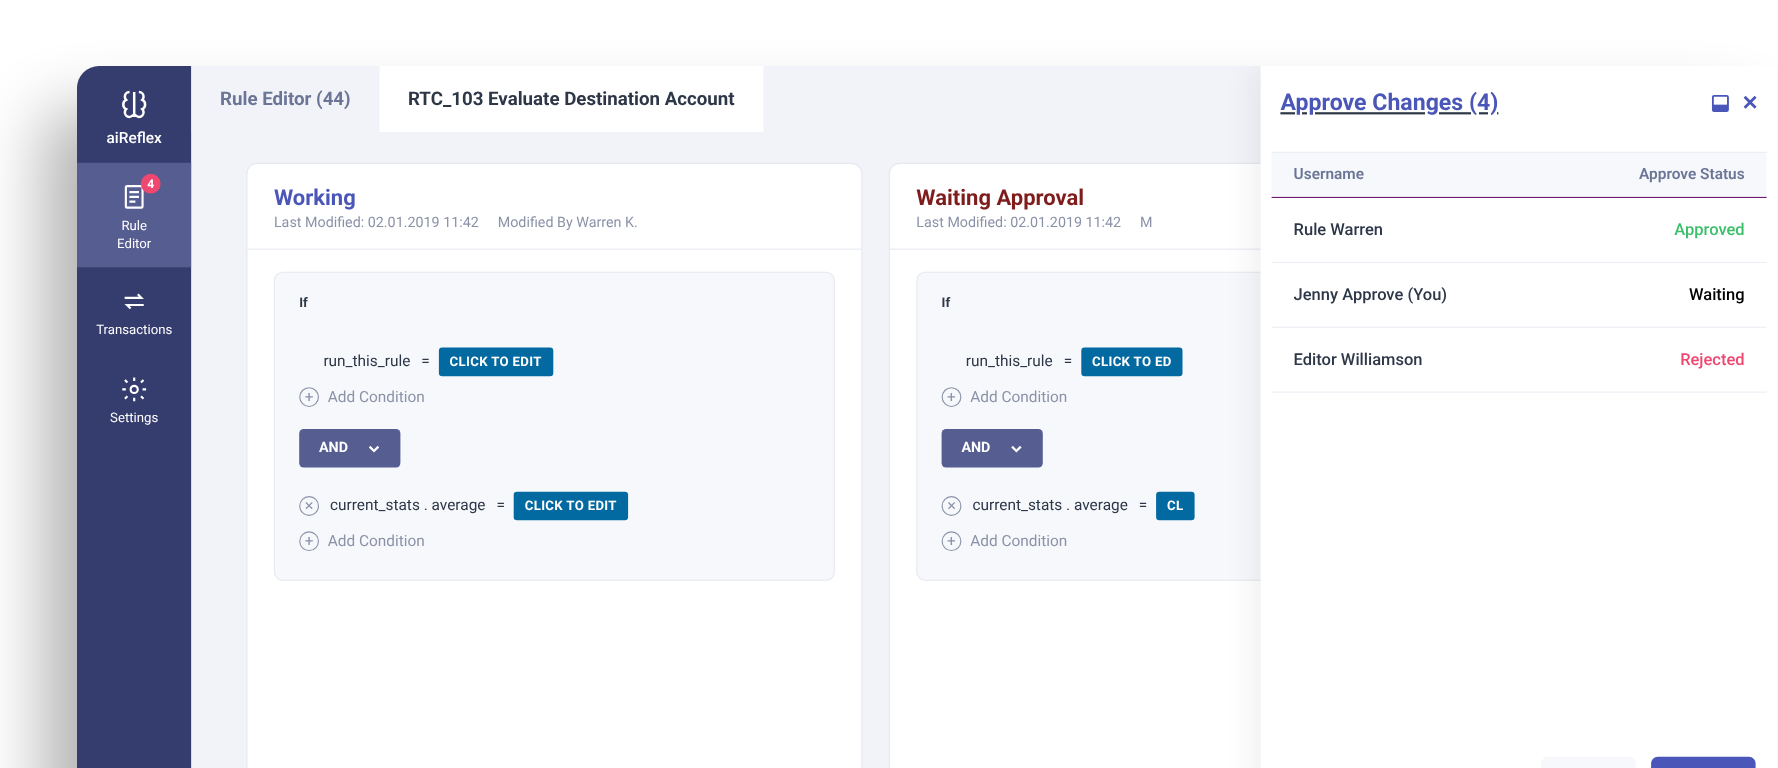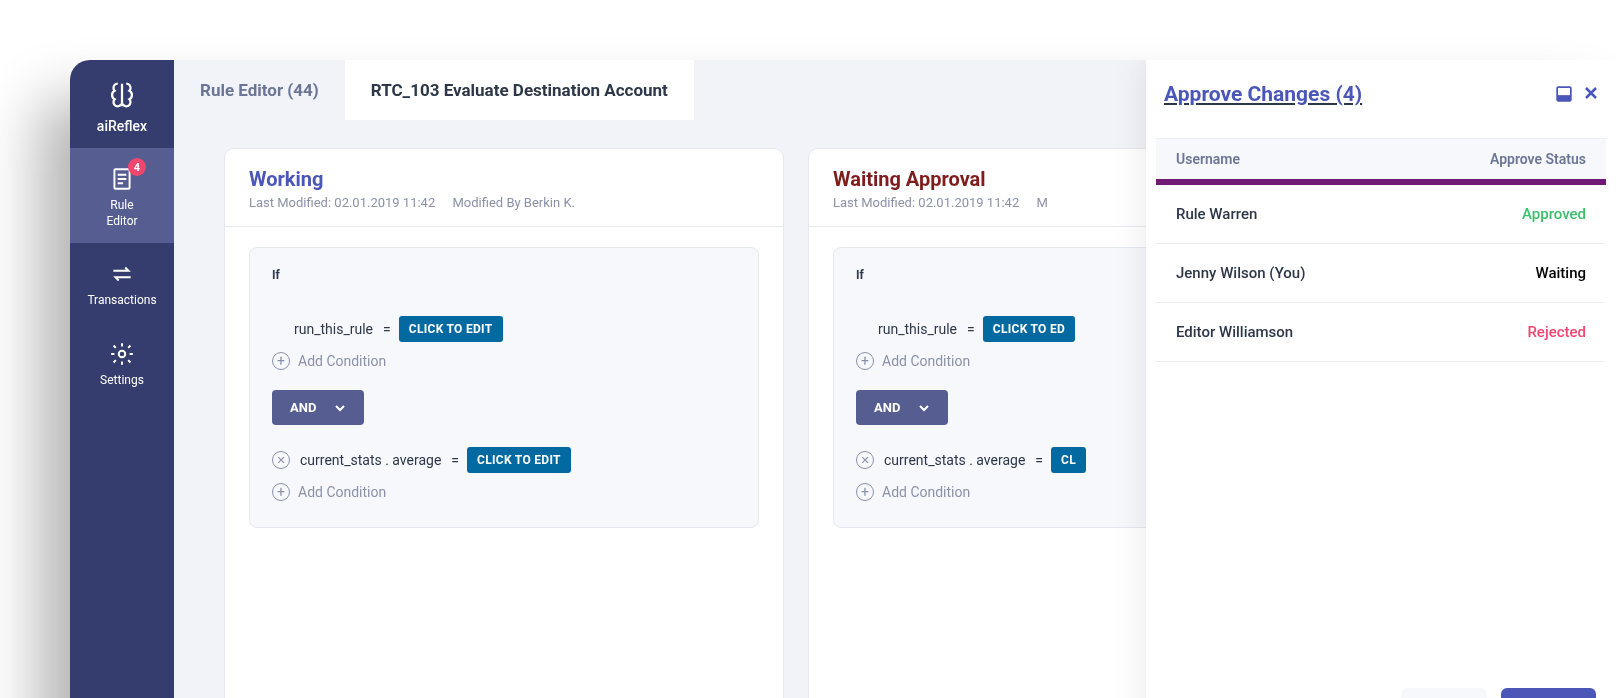--- a/index.html
+++ b/index.html
@@ -35,21 +35,21 @@
 .add-cond { display: flex; align-items: center; color: #8b92a8; font-size: 14px; margin: 10px 0 6px; cursor: pointer; }
 .add-cond .plus { width: 18px; height: 18px; border: 1.5px solid #8b92a8; border-radius: 50%; display: flex; align-items: center; justify-content: center; margin-right: 8px; font-size: 14px; line-height: 1; }
 .and-chip { background: #565d91; color: #fff; font-weight: 700; font-size: 13px; padding: 10px 18px; border-radius: 4px; display: inline-flex; align-items: center; margin: 14px 0; cursor: pointer; }
 .and-chip .chev { margin-left: 18px; }
 .remove-icon { width: 18px; height: 18px; border: 1.5px solid #8b92a8; border-radius: 50%; display: flex; align-items: center; justify-content: center; margin-right: 8px; color: #8b92a8; font-size: 11px; cursor: pointer; }
 .approve-panel { position: absolute; right: 0; top: 0; bottom: 0; width: 470px; background: #fff; box-shadow: -4px 0 30px rgba(0,0,0,0.08); display: flex; flex-direction: column; }
 .approve-header { display: flex; align-items: center; justify-content: space-between; padding: 22px 18px 18px; text-decoration: underline; }
 .approve-title { font-size: 21px; font-weight: 700; color: #4a56b8; }
 .approve-actions { display: flex; gap: 12px; }
 .approve-actions .ico { color: #4a56b8; cursor: pointer; font-size: 16px; }
-.table-headings { display: flex; justify-content: space-between; padding: 12px 20px; background: #f7f8fc; border-top: 1px solid #eceef5; border-bottom: 6px solid #701a75; margin: 14px 10px 0; font-size: 14px; color: #6b7595; font-weight: 600; }
+.table-headings { display: flex; justify-content: space-between; padding: 12px 20px; background: #f7f8fc; border-top: 1px solid #eceef5; border-bottom: 1px solid #701a75; margin: 14px 10px 0; font-size: 14px; color: #6b7595; font-weight: 600; }
 .table-row { display: flex; justify-content: space-between; padding: 20px 20px; border-bottom: 1px solid #eceef5; margin: 0 10px; font-size: 15px; }
 .username { color: #2d3748; font-weight: 500; }
 .status-approved { color: #3bbf6a; font-weight: 500; }
 .status-waiting { color: #000000; font-weight: 500; }
 .status-rejected { color: #ef4770; font-weight: 500; }
 .panel-footer { margin-top: auto; padding: 18px 20px 30px; display: flex; justify-content: flex-end; gap: 14px; }
 .btn { padding: 12px 22px; border-radius: 6px; font-size: 14px; font-weight: 600; border: none; cursor: pointer; }
 .btn-reject { background: #f7f8fc; color: #6b7595; }
 .btn-publish { background: #4a56b8; color: #fff; }
 svg { display: block; }
@@ -107,21 +107,21 @@
       <div class="tab active">RTC_103 Evaluate Destination Account</div>
     </div>
 
     <div class="workspace">
 
       <div class="rule-card">
         <div class="rule-header">
           <div class="rule-title working">Working</div>
           <div class="rule-meta">
             <span>Last Modified: 02.01.2019  11:42</span>
-            <span>Modified By Berkin K.</span>
+            <span>Modified By Warren K.</span>
           </div>
         </div>
         <div class="rule-body">
           <div class="if-block">
             <div class="if-label">If</div>
 
             <div class="cond-row" style="padding-left:20px">
               <span class="cond-text">run_this_rule</span>
               <span class="cond-text">=</span>
               <span class="click-edit">CLICK TO EDIT</span>
@@ -222,21 +222,21 @@
       <div class="table-headings">
         <span>Username</span>
         <span>Approve Status</span>
       </div>
 
       <div class="table-row">
         <span class="username">Rule Warren</span>
         <span class="status-approved">Approved</span>
       </div>
       <div class="table-row">
-        <span class="username">Jenny Wilson (You)</span>
+        <span class="username">Jenny Approve (You)</span>
         <span class="status-waiting">Waiting</span>
       </div>
       <div class="table-row">
         <span class="username">Editor Williamson</span>
         <span class="status-rejected">Rejected</span>
       </div>
 
       <div class="panel-footer">
         <button class="btn btn-reject">Reject</button>
         <button class="btn btn-publish">Publish</button>

